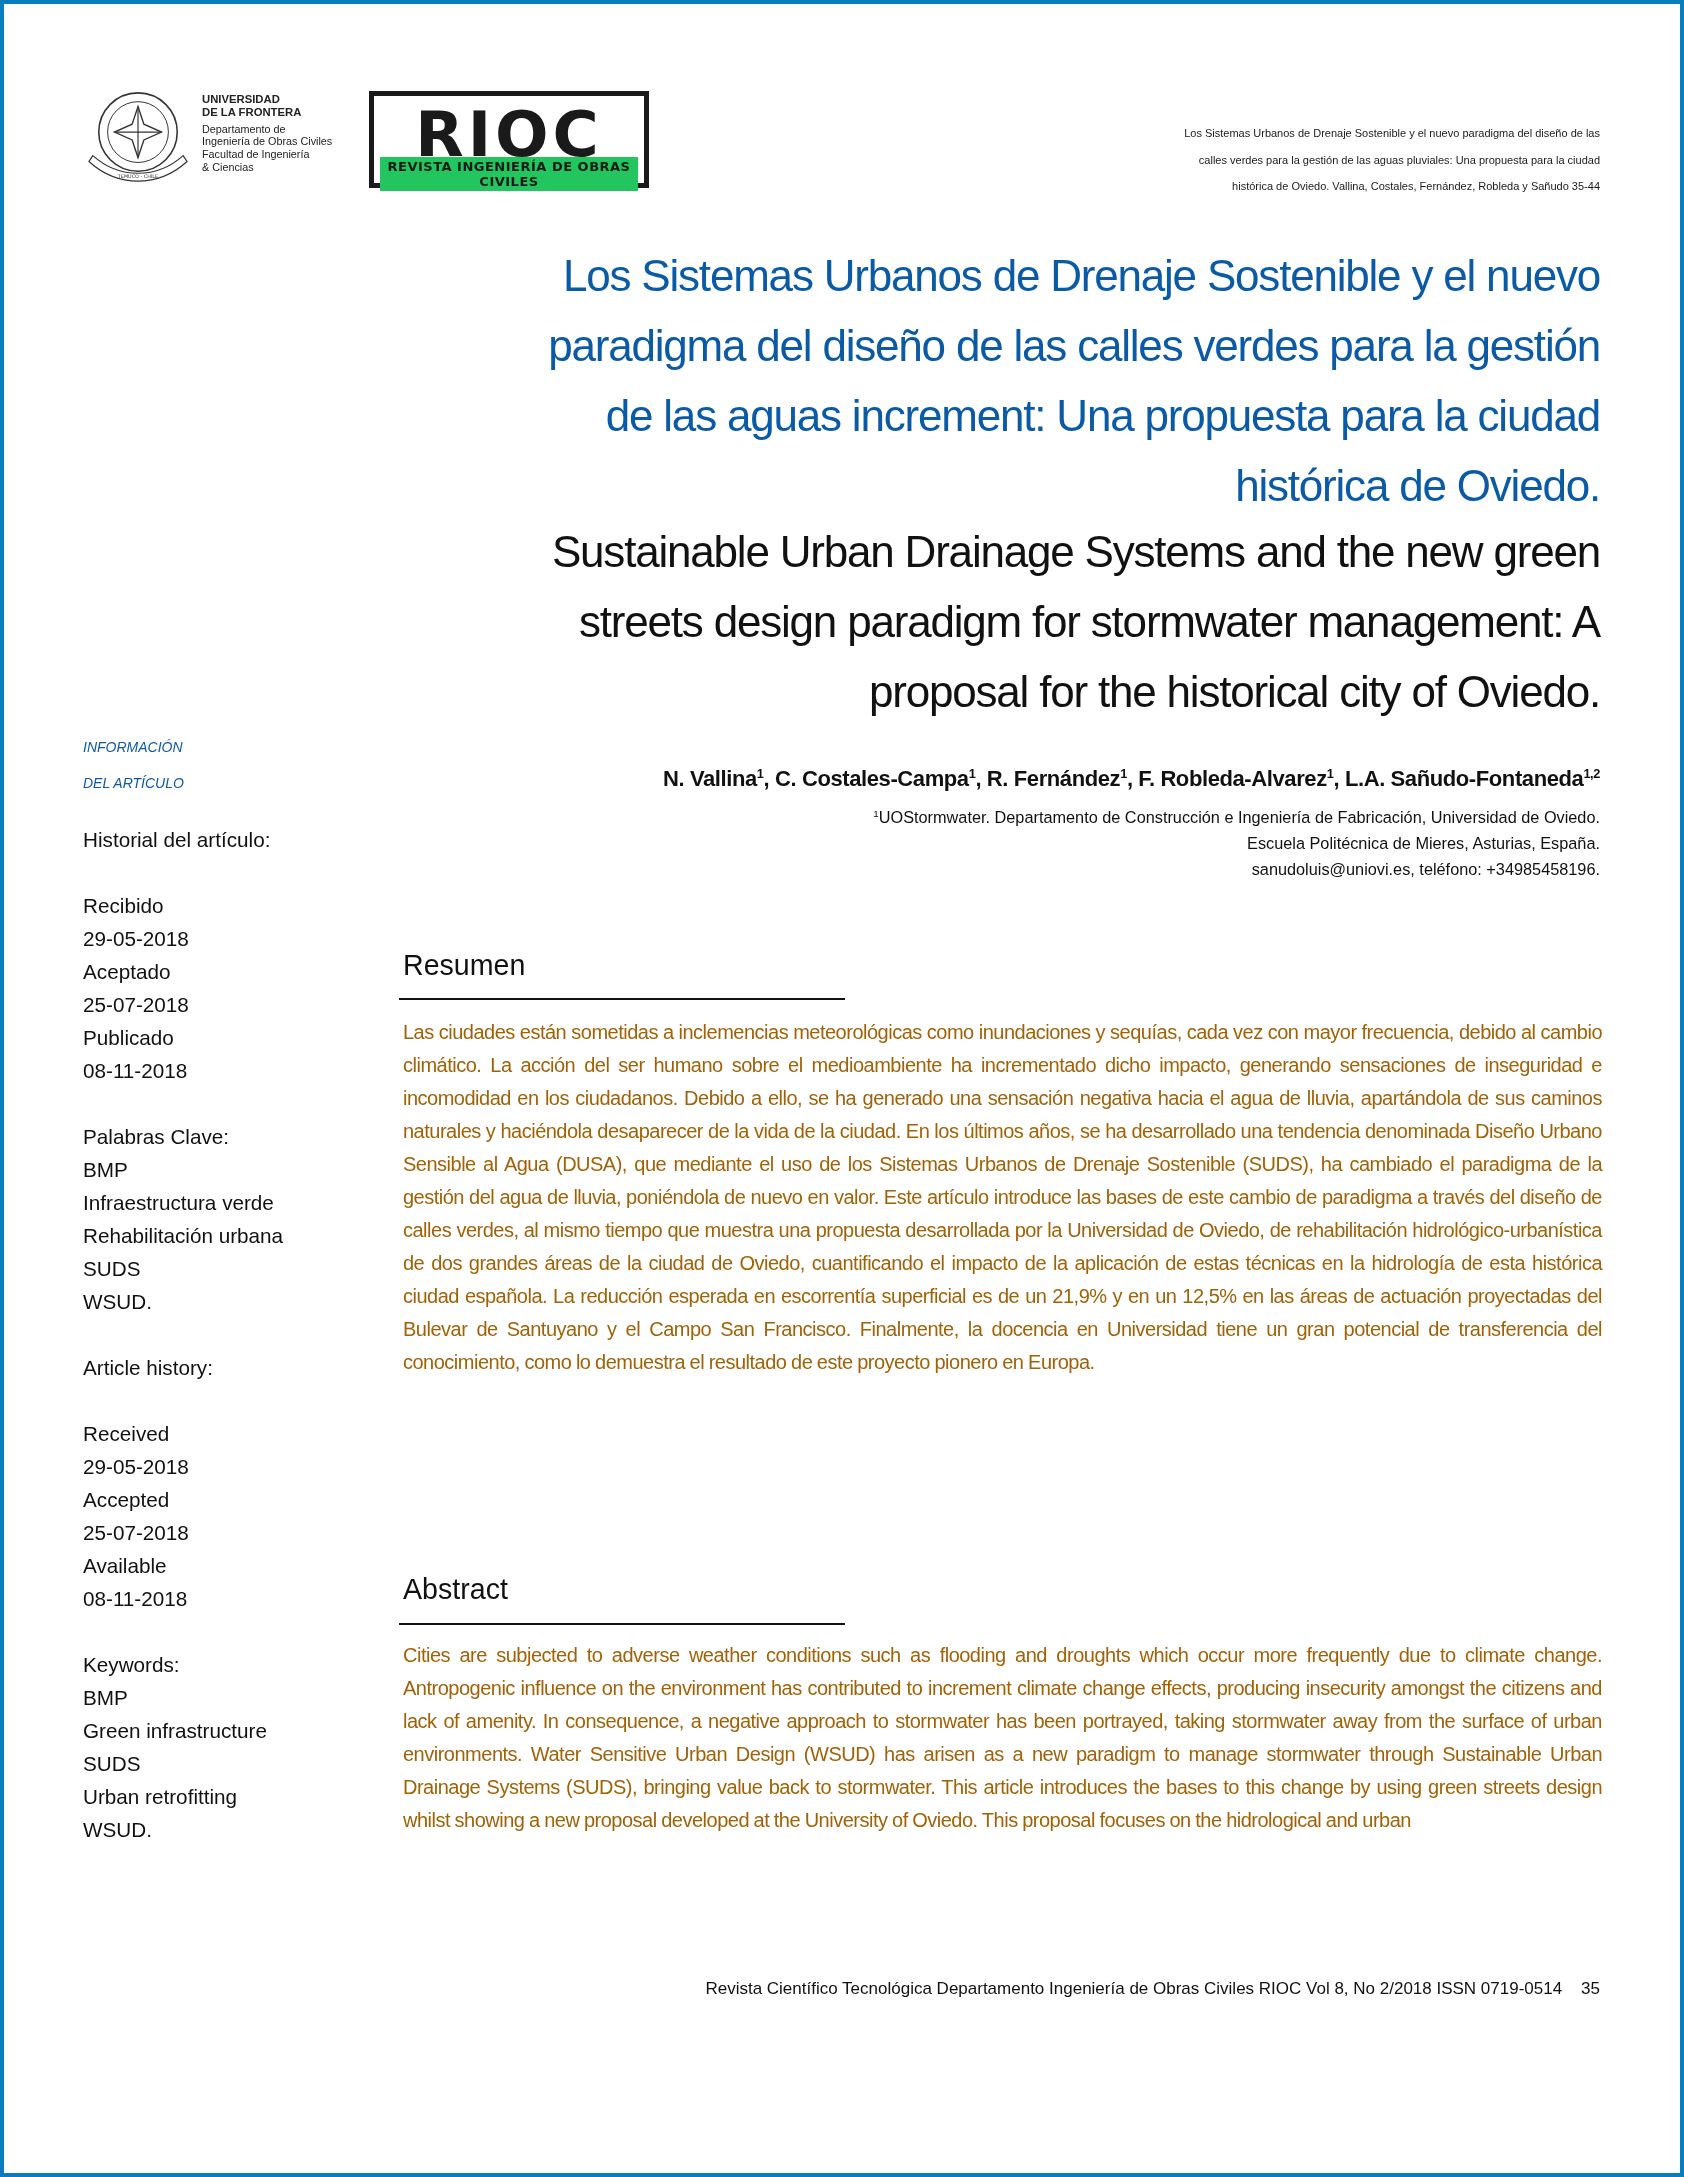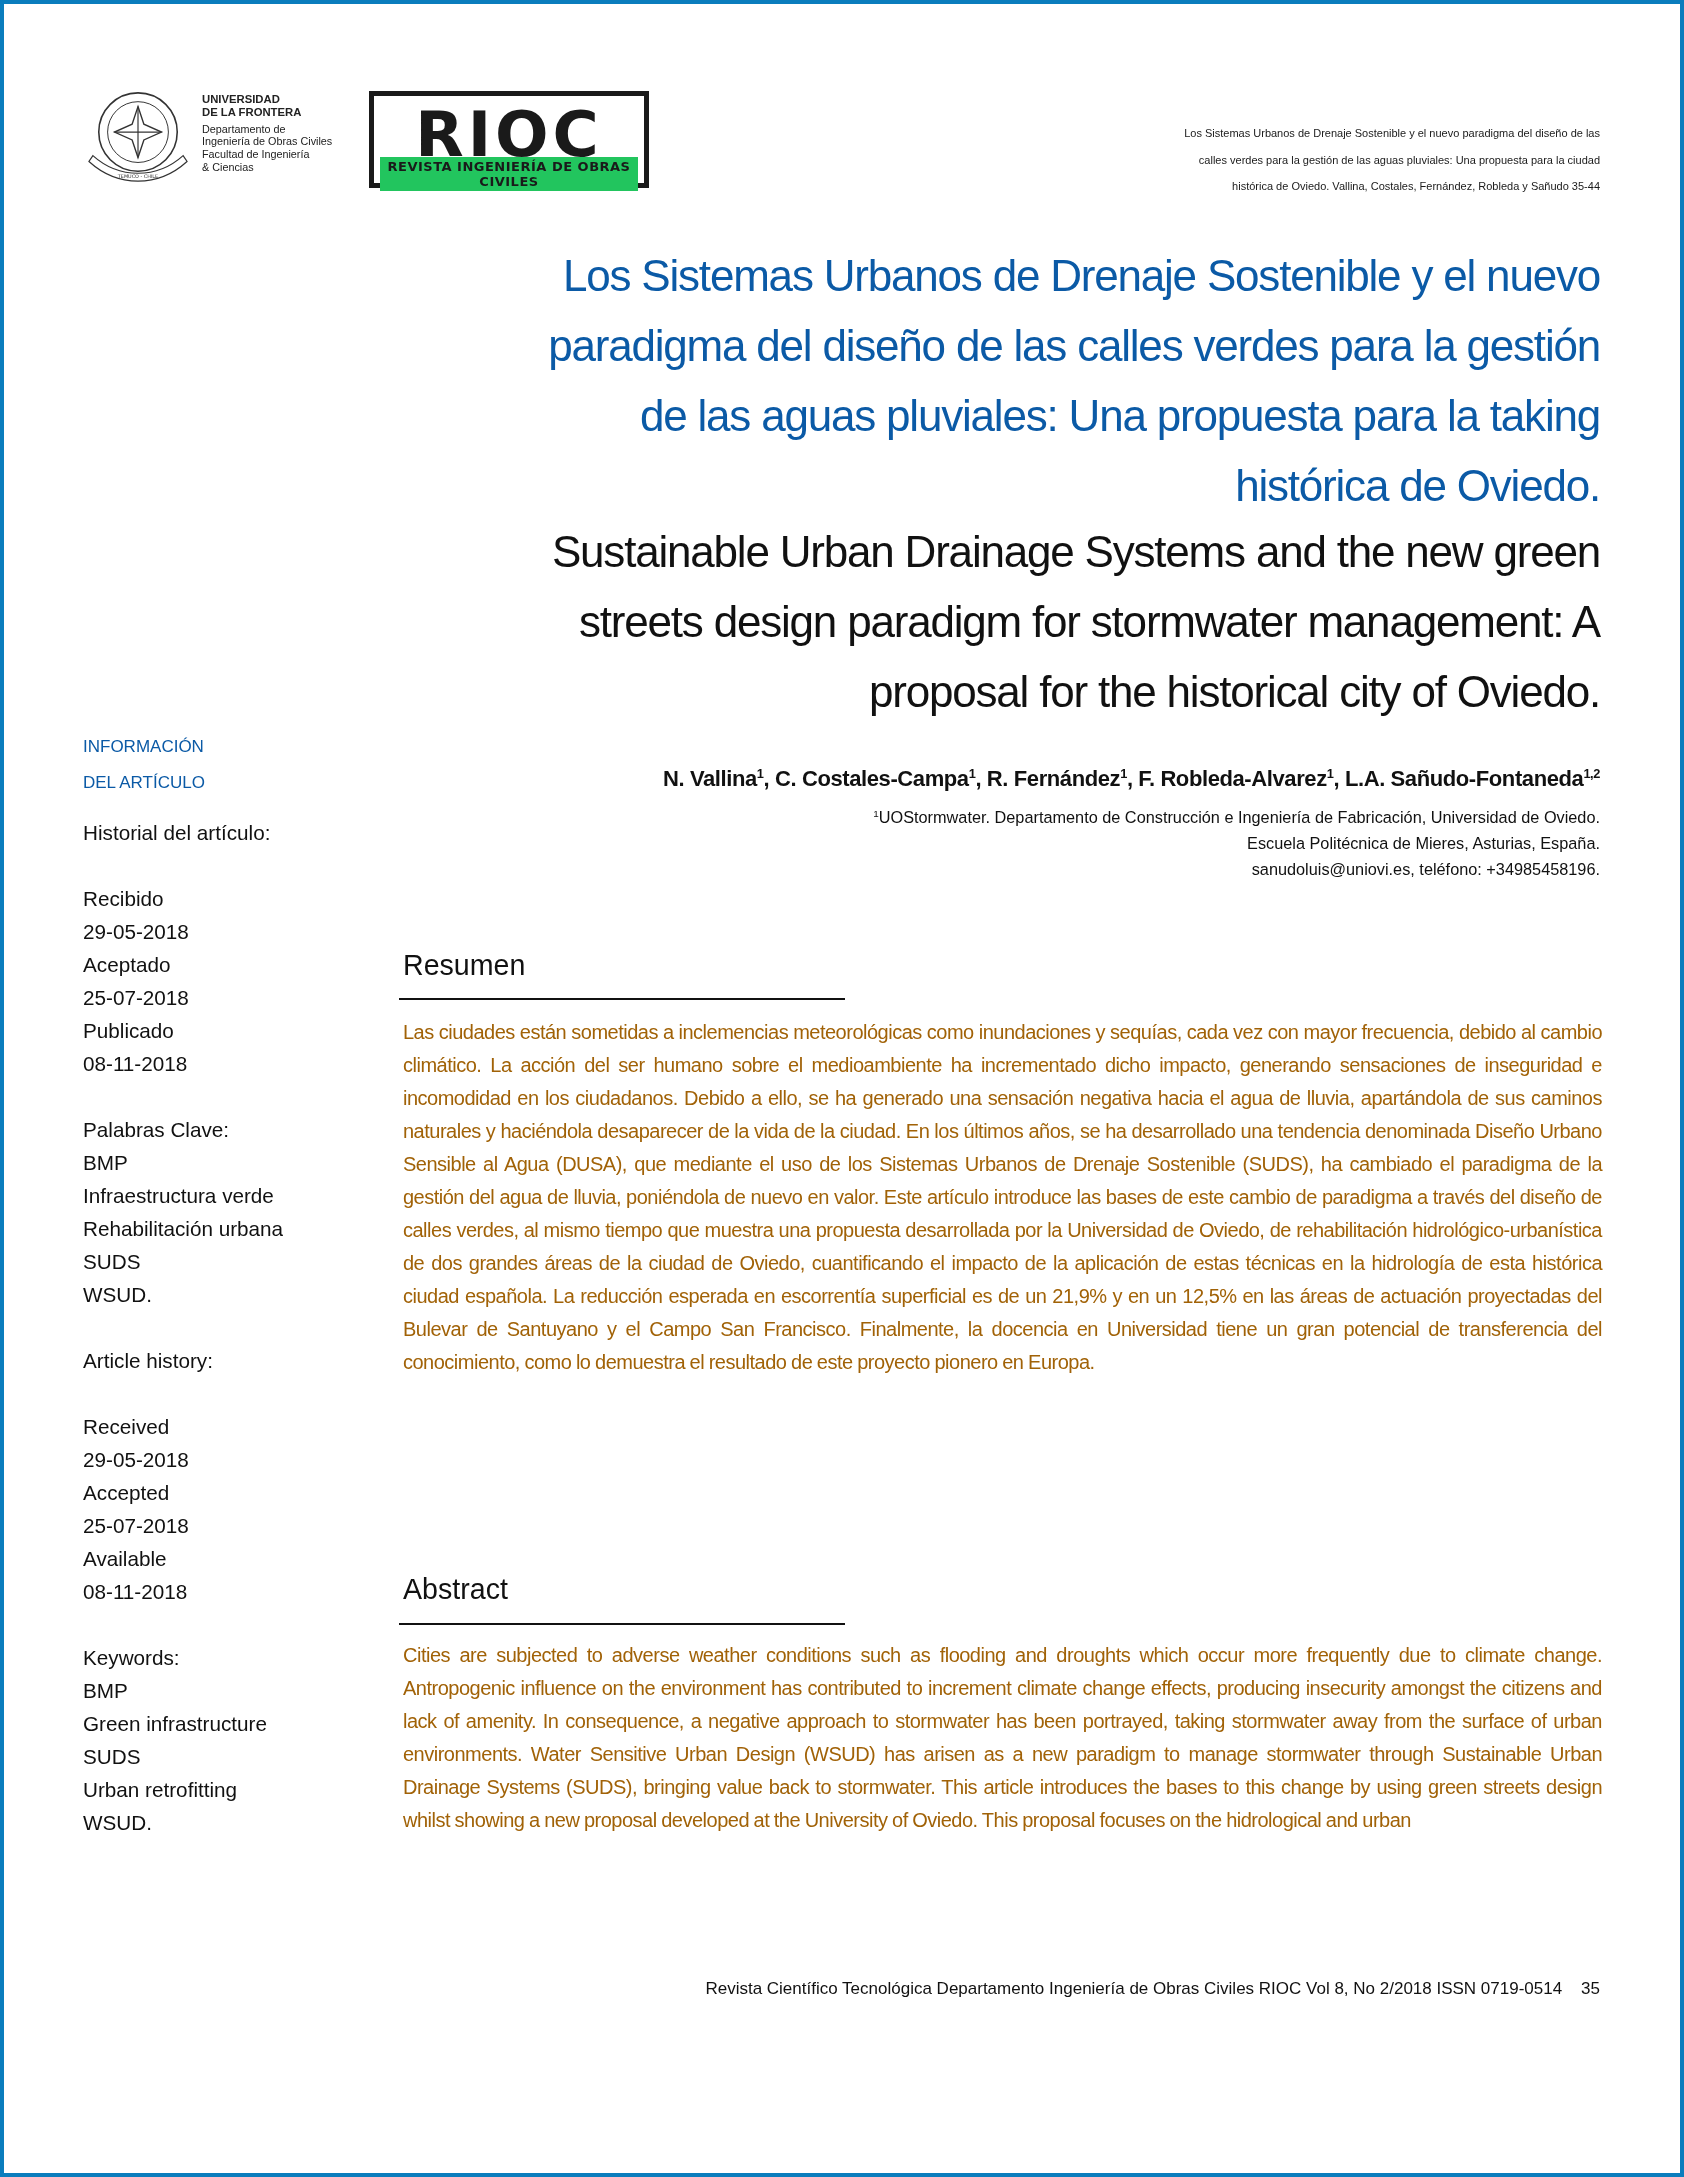--- a/index.html
+++ b/index.html
@@ -55,21 +55,21 @@
   .affils {
     position: absolute; right: 84px; top: 804px; width: 1231px; text-align: right;
     font-size: 16.3px; line-height: 26px; color: #111;
   }
   .affils sup { font-size: 9.9px; line-height: 0; }
   
   .side {
     position: absolute; left: 83px; top: 729px; width: 286px;
     font-family: "Liberation Sans", sans-serif; font-size: 20.7px; line-height: 33px; color: #111;
   }
-  .side .info-head { color: #0b5aa6; font-size: 17px; line-height: 36px; margin-bottom: 15px; }
+  .side .info-head { color: #0b5aa6; font-size: 14px; line-height: 36px; margin-bottom: 22px; font-style: italic; }
   .side .gap { height: 33px; }
   
   .sec-head {
     position: absolute; left: 403px; font-size: 28.6px; line-height: 35px; color: #111;
   }
   .sec-rule { position: absolute; left: 399px; width: 446px; height: 2px; background: #111; }
   .body-text {
     position: absolute; left: 403px; width: 1199px; text-align: justify;
     font-family: "Liberation Sans", sans-serif; font-size: 20px; line-height: 33px; color: #a16207;
     letter-spacing: -0.5px; word-spacing: -0.5px;
@@ -112,21 +112,21 @@
 
 <div class="running-head">
   <div>Los Sistemas Urbanos de Drenaje Sostenible y el nuevo paradigma del diseño de las</div>
   <div>calles verdes para la gestión de las aguas pluviales: Una propuesta para la ciudad</div>
   <div>histórica de Oviedo.  Vallina, Costales, Fernández, Robleda y Sañudo  35-44</div>
 </div>
 
 <h1 class="title-es" style="margin:0;font-weight:normal;">
   <span class="title-line">Los Sistemas Urbanos de Drenaje Sostenible y el nuevo</span>
   <span class="title-line">paradigma del diseño de las calles verdes para la gestión</span>
-  <span class="title-line">de las aguas pluviales: Una propuesta para la taking</span>
+  <span class="title-line">de las aguas increment: Una propuesta para la ciudad</span>
   <span class="title-line">histórica de Oviedo.</span>
 </h1>
 <h2 class="title-en" style="margin:0;font-weight:normal;top:517px;">
   <span class="title-line">Sustainable Urban Drainage Systems and the new green</span>
   <span class="title-line">streets design paradigm for stormwater management: A</span>
   <span class="title-line">proposal for the historical city of Oviedo.</span>
 </h2>
 
 <div class="authors">
   <span>N. Vallina</span><sup>1</sup>,

